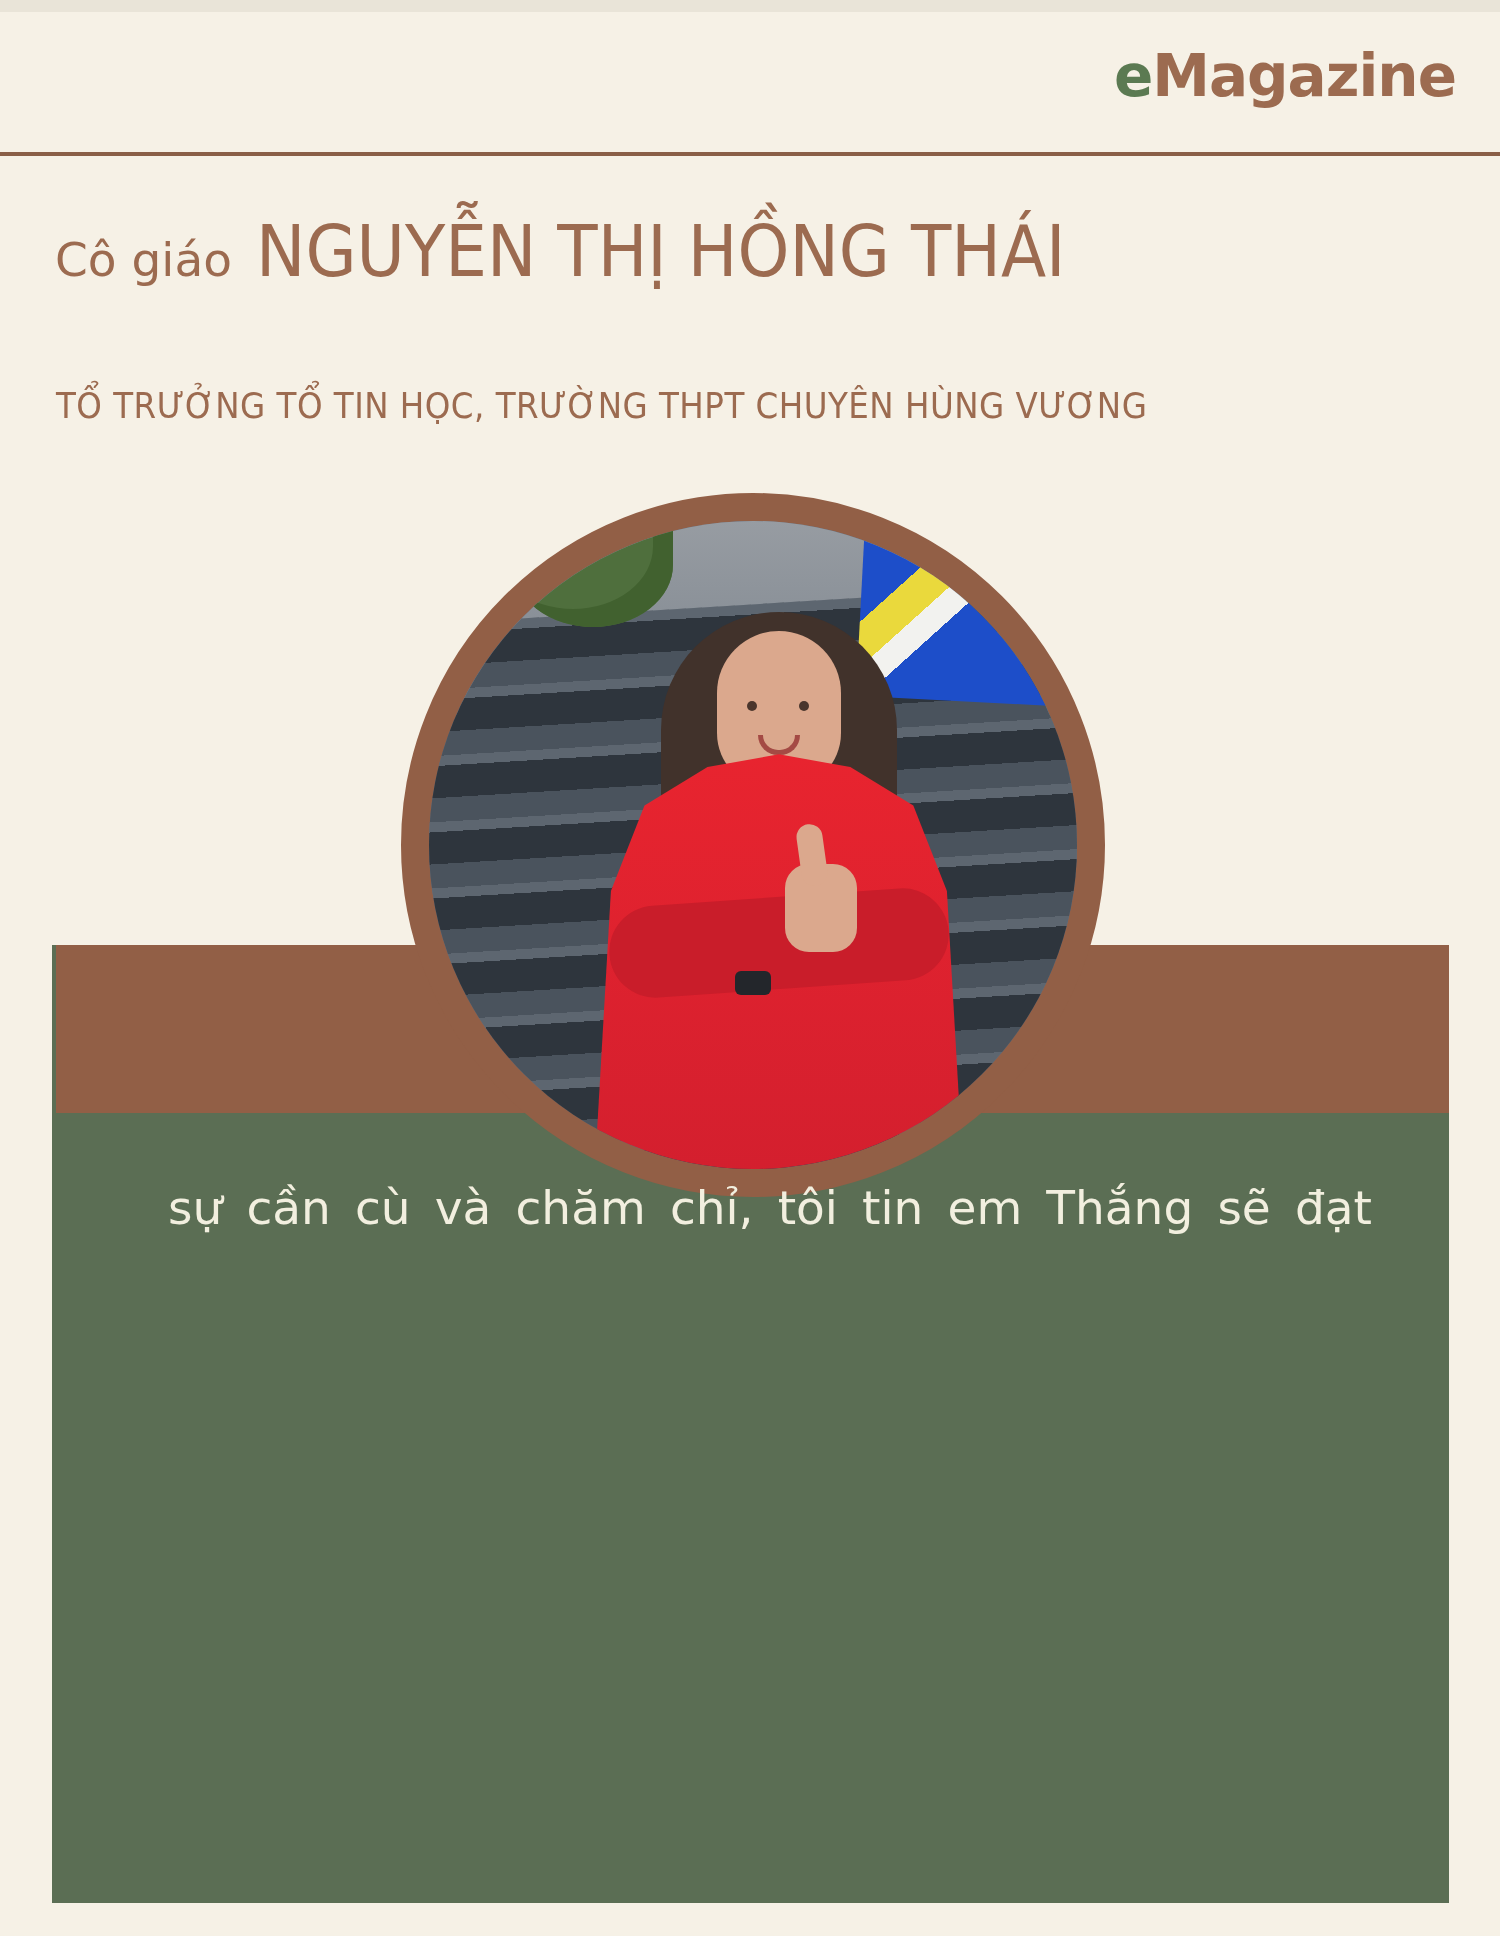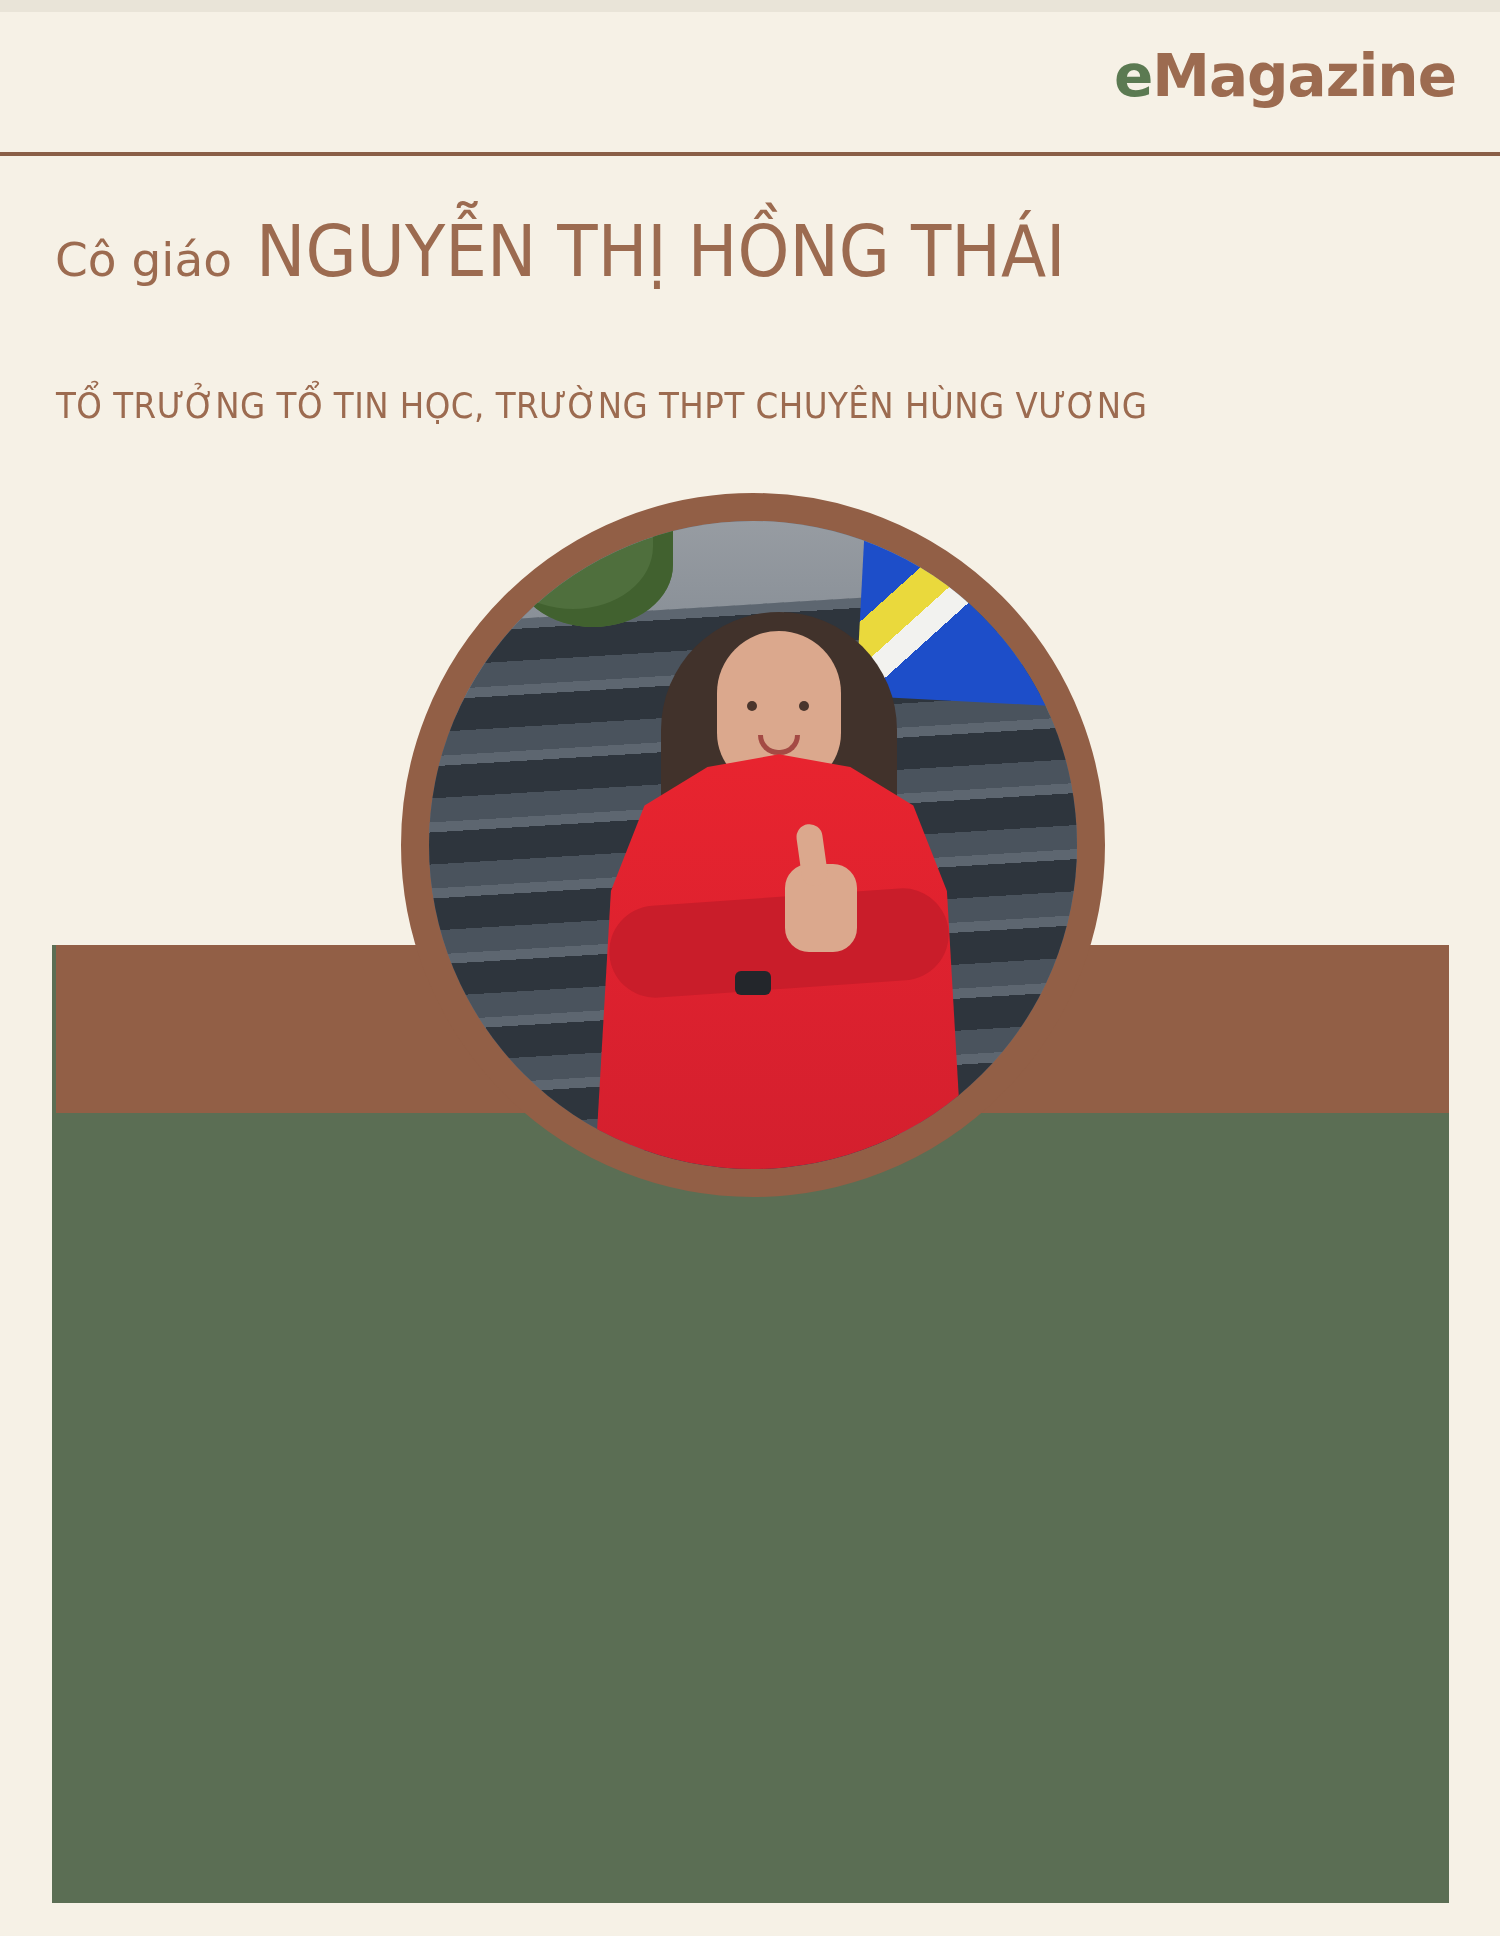--- a/index.html
+++ b/index.html
@@ -97,15 +97,16 @@
       <div class="neck"></div>
       <div class="dress"></div>
       <div class="arms"></div>
       <div class="hand"></div>
       <div class="thumb"></div>
       <div class="watch"></div>
     </div>
   </div>
 
   <div class="quote">
+    <div class="line">sự cần cù và chăm chỉ, tôi tin em Thắng sẽ đạt</div>
   </div>
 
 </div>
 
 </body></html>

